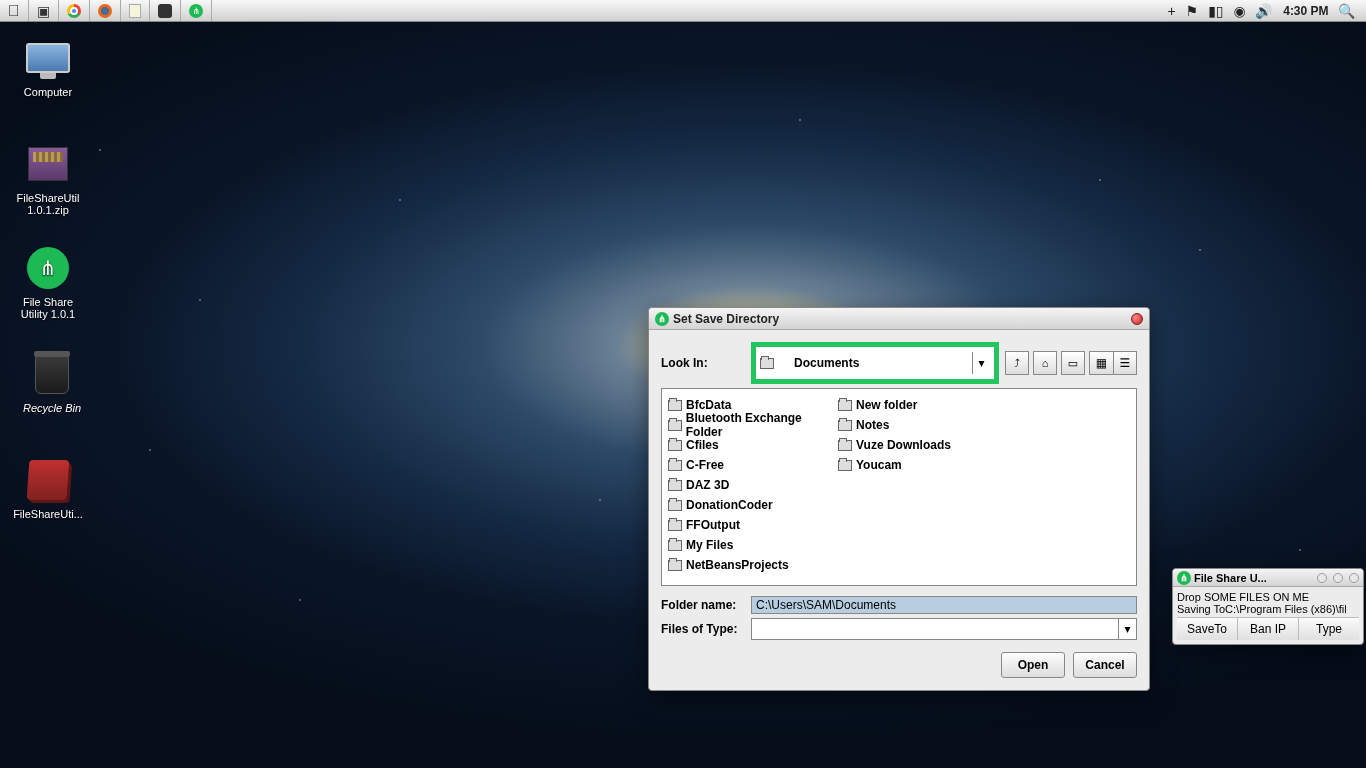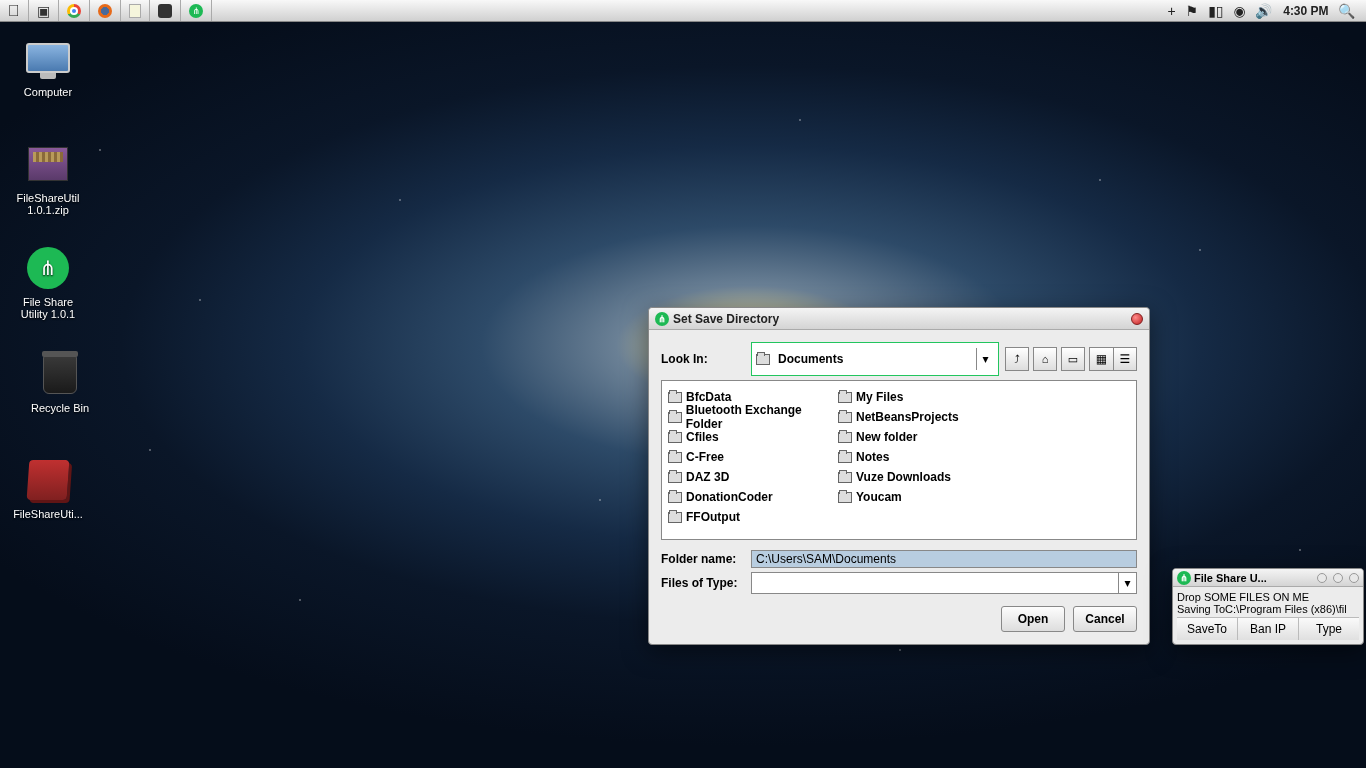--- a/index.html
+++ b/index.html
@@ -53,29 +53,29 @@
 .redfolder{width:40px;height:40px;background:linear-gradient(#c03030,#802020);border-radius:4px;transform:skewX(-4deg);box-shadow:3px 3px 0 #601515;}
 
 
 .window { position: absolute; background: #ececec; border: 1px solid #888; border-radius: 4px; box-shadow: 0 6px 24px rgba(0,0,0,.5); }
 .titlebar { height: 22px; background: linear-gradient(#f4f4f4,#d4d4d4); border-bottom: 1px solid #aaa; display:flex; align-items:center; padding: 0 6px; font-size: 12px; font-weight: bold; color:#222; border-radius: 4px 4px 0 0; }
 .titlebar .tico { width:14px; height:14px; margin-right:4px; }
 .titlebar .closebtn { margin-left:auto; width:12px; height:12px; border-radius:50%; background:radial-gradient(circle at 35% 35%, #ff8a8a, #c02020); border:1px solid #802020;}
 .dlg-body { padding: 12px; font-size: 12px; color:#000; }
 .row { display:flex; align-items:center; margin-bottom:4px; gap:6px; }
 .row label { width: 84px; font-weight:bold; }
-.combo { flex:1; height:24px; border:1px solid #22c55e; background:#fff; display:flex; align-items:center; padding:16px 4px; gap:8px; }
+.combo { flex:1; height:24px; border:5px solid #22c55e; background:#fff; display:flex; align-items:center; padding:16px 4px; gap:20px; }
 .combo .arrow{margin-left:auto;width:18px;height:22px;border-left:1px solid #888;display:flex;align-items:center;justify-content:center;}
 .toolbar-btns{display:flex;gap:4px;}
 .tbtn{width:24px;height:24px;border:1px solid #888;background:linear-gradient(#fff,#ddd);display:flex;align-items:center;justify-content:center;font-size:11px;}
 .tbtn2{width:24px;height:24px;border:1px solid #888;background:linear-gradient(#fff,#ddd);}
 .tbtn-group{display:flex;}
 .tbtn-group .tbtn2{border-radius:0;}
 .tbtn-group .tbtn2:first-child{border-right:0;}
-.filelist { border:1px solid #888; background:#fff; height:160px; padding:6px; display:flex; flex-direction:column; flex-wrap:wrap; align-content:flex-start; gap:0; }
+.filelist { border:1px solid #888; background:#fff; height:198px; padding:6px; display:flex; flex-direction:column; flex-wrap:wrap; align-content:flex-start; gap:0; }
 .fitem { display:flex; align-items:center; gap:4px; height:20px; width:170px; font-weight:bold; font-size:12px; }
 .fico{width:14px;height:11px;border:1px solid #666;background:#ddd;position:relative;}
 .fico::before{content:"";position:absolute;top:-3px;left:0;width:6px;height:3px;background:#ddd;border:1px solid #666;border-bottom:0;}
 .textfield{flex:1;height:18px;border:1px solid #888;background:#fff;padding:0 4px;display:flex;align-items:center;}
 .textfield.sel{background:#b8cde0;}
 .dropdown{flex:1;height:22px;border:1px solid #888;background:#fff;display:flex;}
 .dropdown .arrow{margin-left:auto;width:18px;border-left:1px solid #888;display:flex;align-items:center;justify-content:center;}
 .dlg-buttons{display:flex;justify-content:flex-end;gap:8px;margin-top:12px;text-align:right;}
 .btn{min-width:64px;height:26px;border:1px solid #888;background:linear-gradient(#fdfdfd,#ddd);border-radius:3px;font-size:12px;font-weight:bold;display:flex;align-items:center;justify-content:center;}
 
@@ -141,21 +141,21 @@
         <div class="zipbox"></div>
       </div>
       <div>FileShareUtil 1.0.1.zip</div>
     </div>
     <div class="dicon" style="top: 244px; left: 8px;">
       <div class="img">
         <div class="sharecircle">⋔</div>
       </div>
       <div>File Share Utility 1.0.1</div>
     </div>
-    <div class="dicon" style="top: 350px; left: 20px;">
+    <div class="dicon" style="top: 350px; left: 12px; font-style: italic;">
       <div class="img">
         <div class="trash"></div>
       </div>
       <div>Recycle Bin</div>
     </div>
     <div class="dicon" style="top: 456px; left: 8px;">
       <div class="img">
         <div class="redfolder"></div>
       </div>
       <div>FileShareUti...</div>

